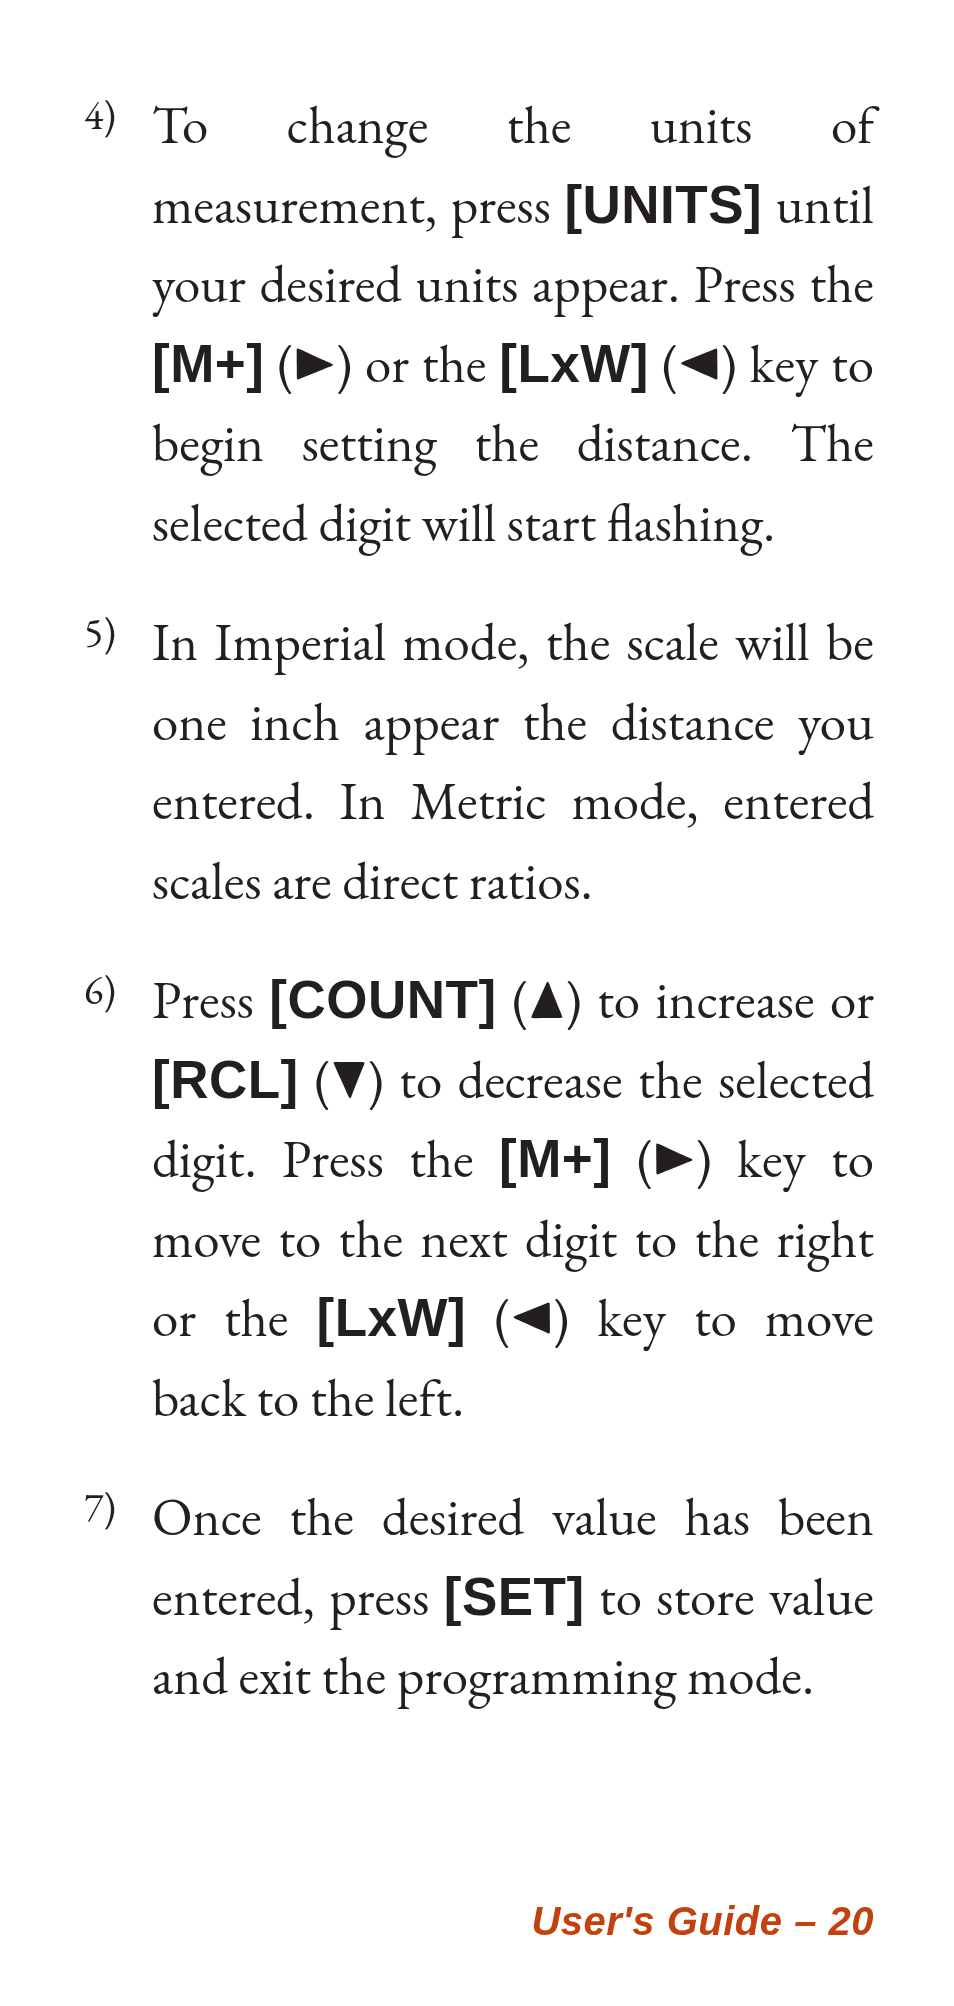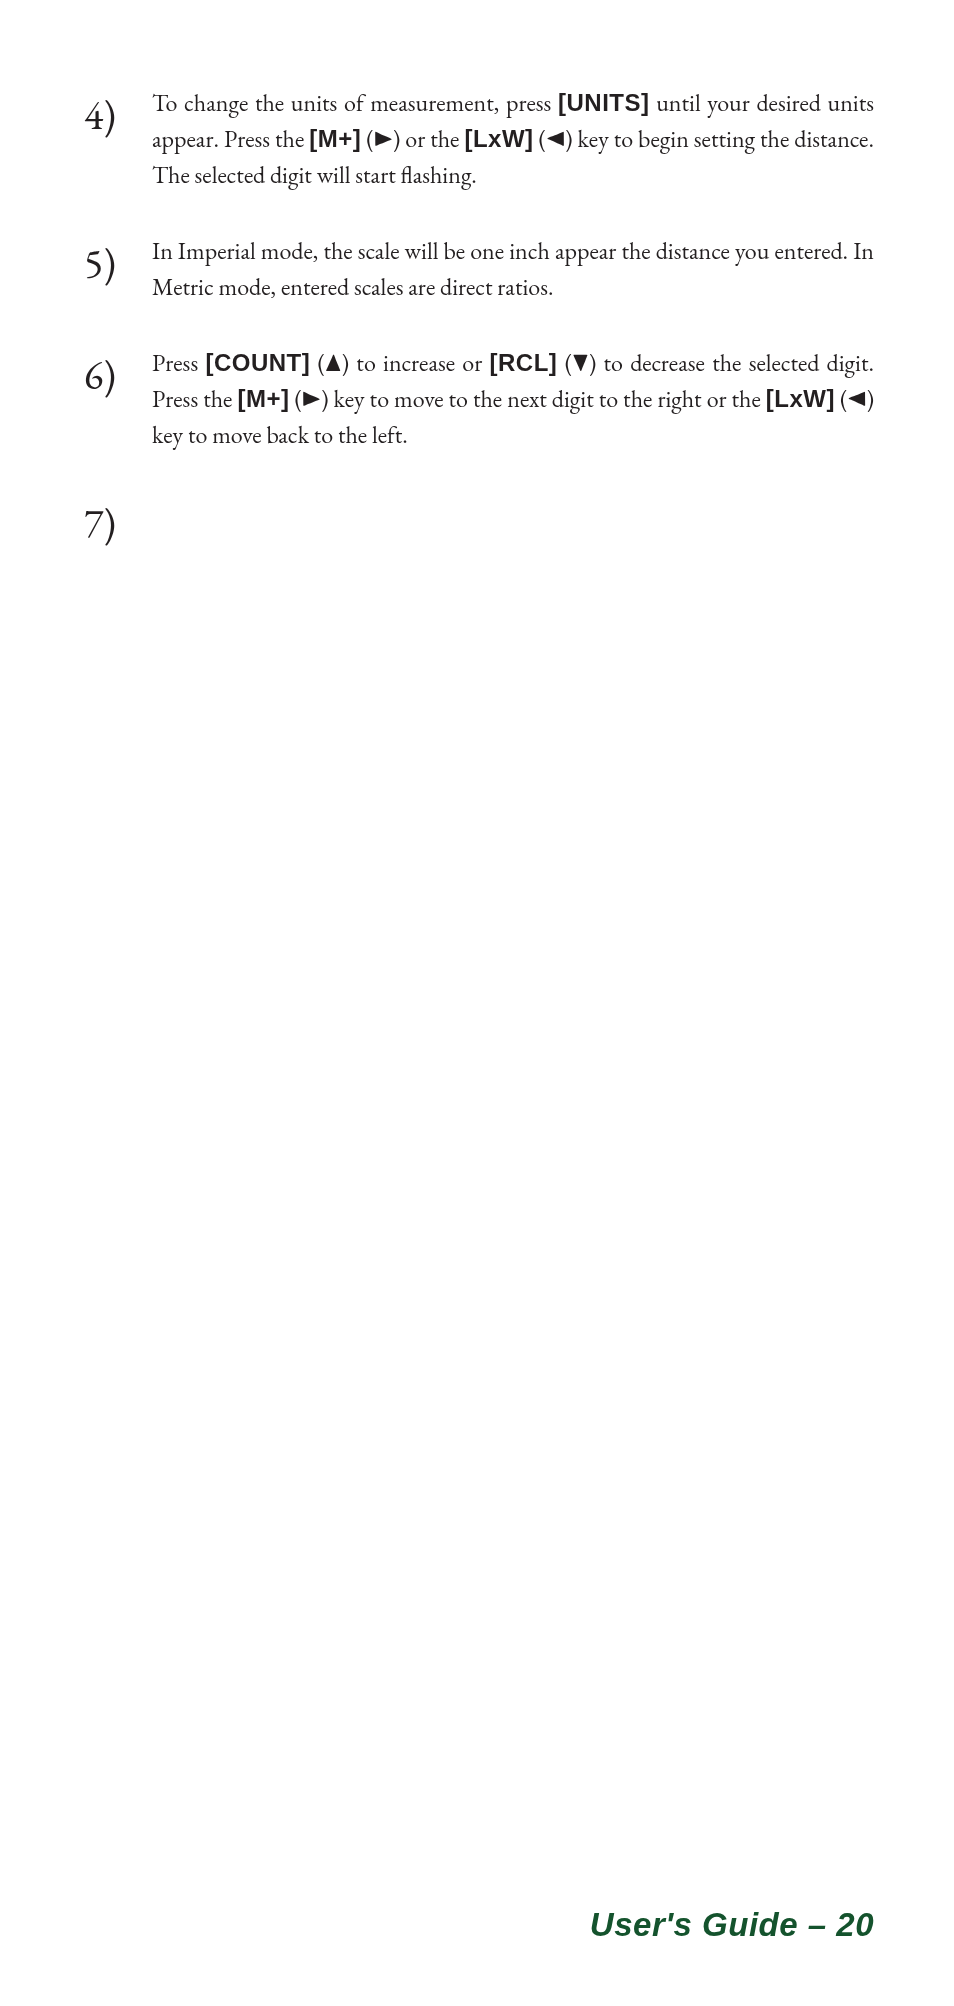--- a/index.html
+++ b/index.html
@@ -24,21 +24,21 @@
   }
   .item-number {
     flex: 0 0 68px;
     font-size: 40px;
     line-height: 1.5;
     text-align: left;
     padding-left: 4px;
   }
   .item-body {
     flex: 1 1 auto;
-    font-size: 24px;
+    font-size: 53px;
     line-height: 1.5;
     text-align: justify;
   }
   .item-body p {
     margin: 0 0 40px 0;
   }
   .item-body p:last-child { margin-bottom: 0; }
   .kbtn {
     font-family: "Futura", "Century Gothic", "Arial", sans-serif;
     font-weight: bold;
@@ -48,23 +48,23 @@
     display:inline-block;
     transform: translateY(0px);
   }
   .footer {
     position: absolute;
     bottom: 62px;
     right: 80px;
     font-family: "Futura", "Century Gothic", "Arial", sans-serif;
     font-style: italic;
     font-weight: bold;
-    font-size: 33px;
+    font-size: 40px;
     letter-spacing: 0.5px;
-    color:#14532d;
+    color:#c2410c;
   }
 </style>
 </head>
 <body>
 
 <div class="page">
 
   <div class="item">
     <div class="item-number">4)</div>
     <div class="item-body">
@@ -88,17 +88,20 @@
     <div class="item-body">
       <p>
         <span>Press </span><span class="kbtn">[COUNT]</span><span> (</span><span class="arrow">▲</span><span>) to increase or </span><span class="kbtn">[RCL]</span><span> (</span><span class="arrow">▼</span><span>) to decrease the selected digit. Press the </span><span class="kbtn">[M+]</span><span> (</span><span class="arrow">▶</span><span>) key to move to the next digit to the right or the </span><span class="kbtn">[LxW]</span><span> (</span><span class="arrow">◀</span><span>) key to move back to the left.</span>
       </p>
     </div>
   </div>
 
   <div class="item">
     <div class="item-number">7)</div>
     <div class="item-body">
+      <p>
+        <span>Once the desired value has been entered, press </span><span class="kbtn">[SET]</span><span> to store value and exit the programming mode.</span>
+      </p>
     </div>
   </div>
 
   <div class="footer">User's Guide – 20</div>
 </div>
 
 </body></html>

